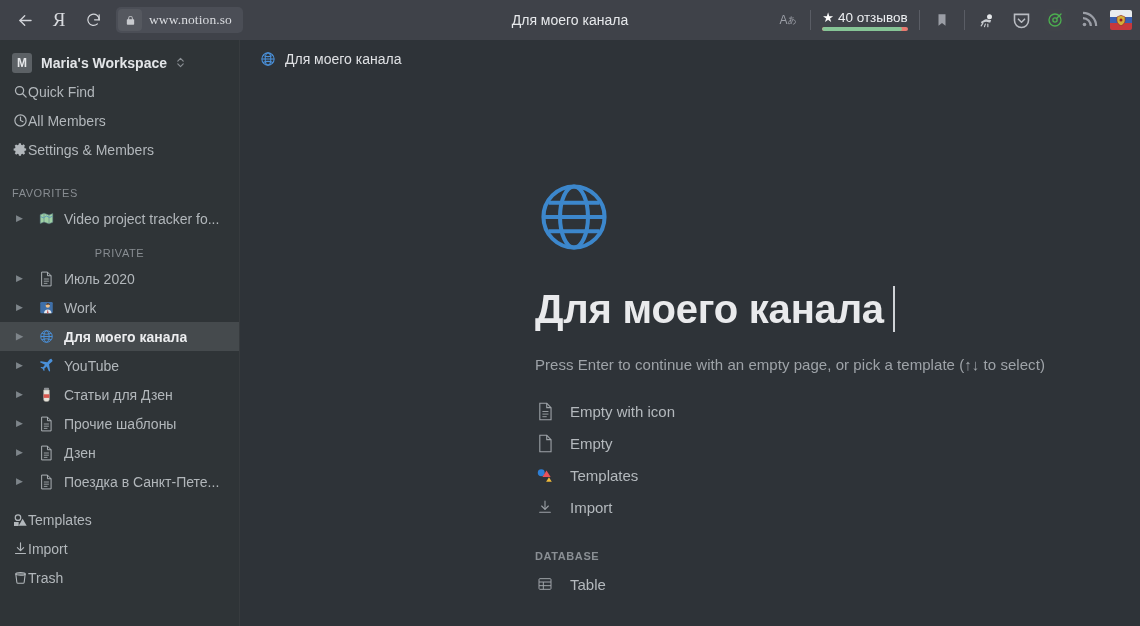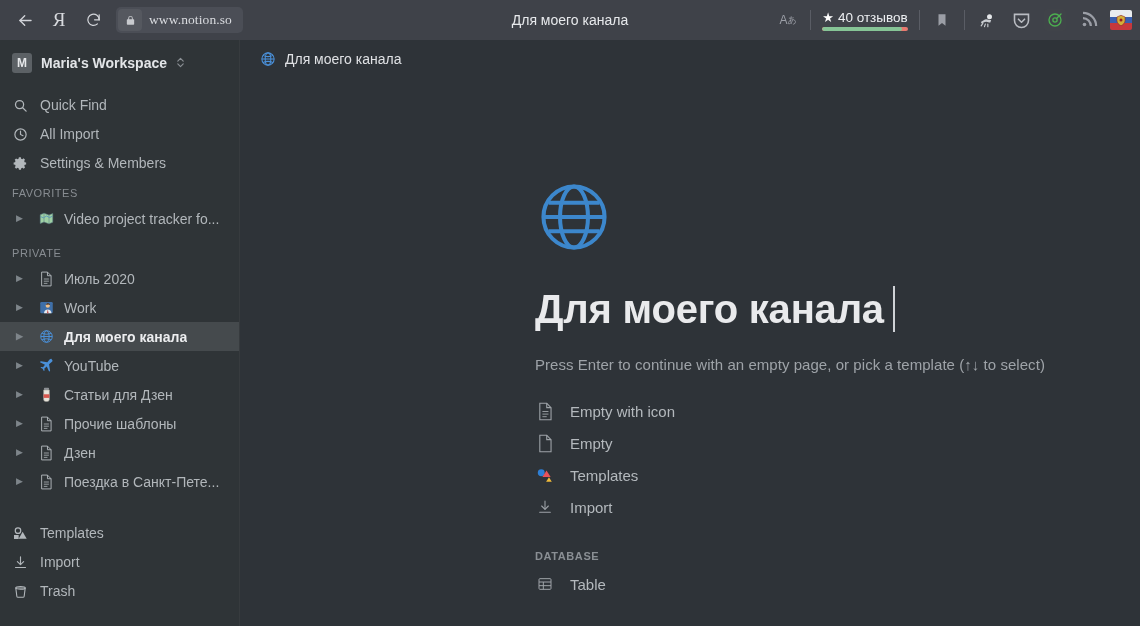--- a/index.html
+++ b/index.html
@@ -113,33 +113,33 @@
     width: 20px; height: 20px; border-radius: 3px;
     background: #5c6165; color: #e6e8ea;
     font-size: 12px; font-weight: bold;
     display: flex; align-items: center; justify-content: center;
     flex: none;
   }
   .ws-name { font-size: 14px; font-weight: bold; color: #e3e5e8; }
   .ws-caret { color: #8a8f94; font-size: 10px; line-height: 1; }
 
   .side-item {
-    display: flex; align-items: flex-end; gap: 12px;
+    display: flex; align-items: flex-start; 
     height: 29px; padding: 0 12px; color: #b2b7bb; font-size: 14px;
   }
   .side-item .ico {
     width: 16px; flex: none; display: flex; align-items: center;
     justify-content: center; color: #b2b7bb;
   }
 
   .section-label {
     font-size: 11px; font-weight: normal; color: #888d92;
     letter-spacing: .55px; padding: 0 12px; margin: 16px 0 5px 0;
   }
-  .section-label.tight { margin-top: 14px; }
+  .section-label.tight { margin-top: 14px; text-align: center; }
 
   .page-row {
     display: flex; align-items: center; height: 29px;
     padding: 0 12px 0 16px; gap: 9px;
     font-size: 14px; color: #b2b7bb;
   }
   .page-row.selected { background: #454a4d; color: #ecedef; font-weight: bold; }
   .page-row .arrow {
     width: 12px; flex: none; color: #7e858a; font-size: 9px; line-height: 1;
   }
@@ -310,21 +310,21 @@
       <span>Quick Find</span>
     </div>
 
     <div class="side-item">
       <span class="ico">
         <svg width="15" height="15" viewBox="0 0 24 24" fill="none" stroke="currentColor" stroke-width="1.9" stroke-linecap="round">
             <circle cx="12" cy="12" r="9"></circle>
             <polyline points="12 6.5 12 12 16 14"></polyline>
           </svg>
       </span>
-      <span>All Import</span>
+      <span>All Members</span>
     </div>
 
     <div class="side-item">
       <span class="ico">
         <svg width="15" height="15" viewBox="0 0 24 24" fill="currentColor">
             <path d="M12 8.2a3.8 3.8 0 1 0 0 7.6 3.8 3.8 0 0 0 0-7.6zm0 5.9a2.1 2.1 0 1 1 0-4.2 2.1 2.1 0 0 1 0 4.2z"></path>
             <path d="M21 13.6v-3.2l-2.4-.5a7 7 0 0 0-.8-1.9l1.4-2-2.3-2.3-2 1.4a7 7 0 0 0-1.9-.8L12.6 2h-3.2l-.5 2.4a7 7 0 0 0-1.9.8l-2-1.4L2.7 6.1l1.4 2a7 7 0 0 0-.8 1.9L1 10.4v3.2l2.4.5c.2.7.4 1.3.8 1.9l-1.4 2 2.3 2.3 2-1.4c.6.3 1.2.6 1.9.8l.5 2.3h3.2l.5-2.4c.7-.2 1.3-.4 1.9-.8l2 1.4 2.3-2.3-1.4-2c.3-.6.6-1.2.8-1.9z"></path>
           </svg>
       </span>
       <span>Settings &amp; Members</span>

